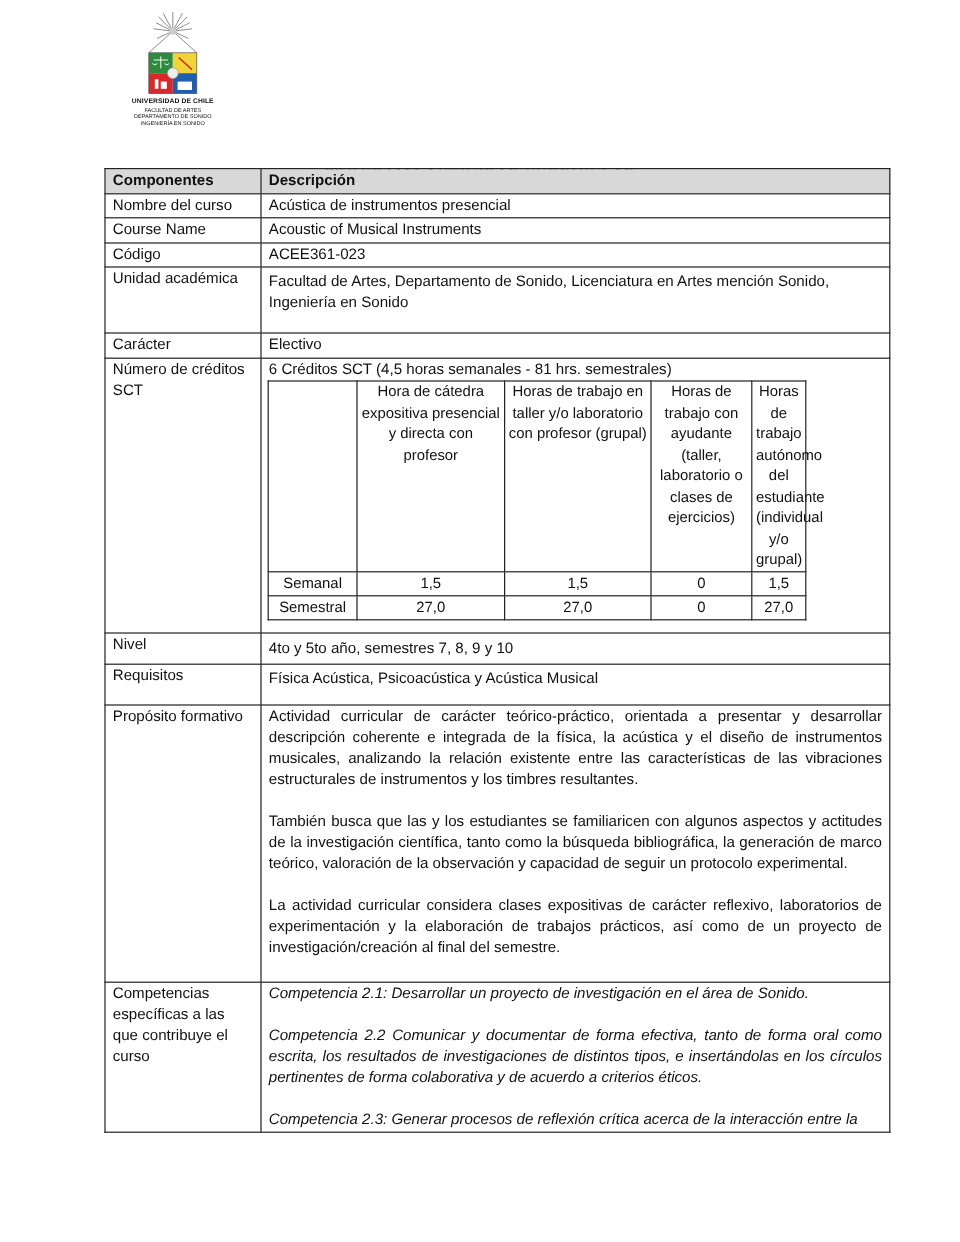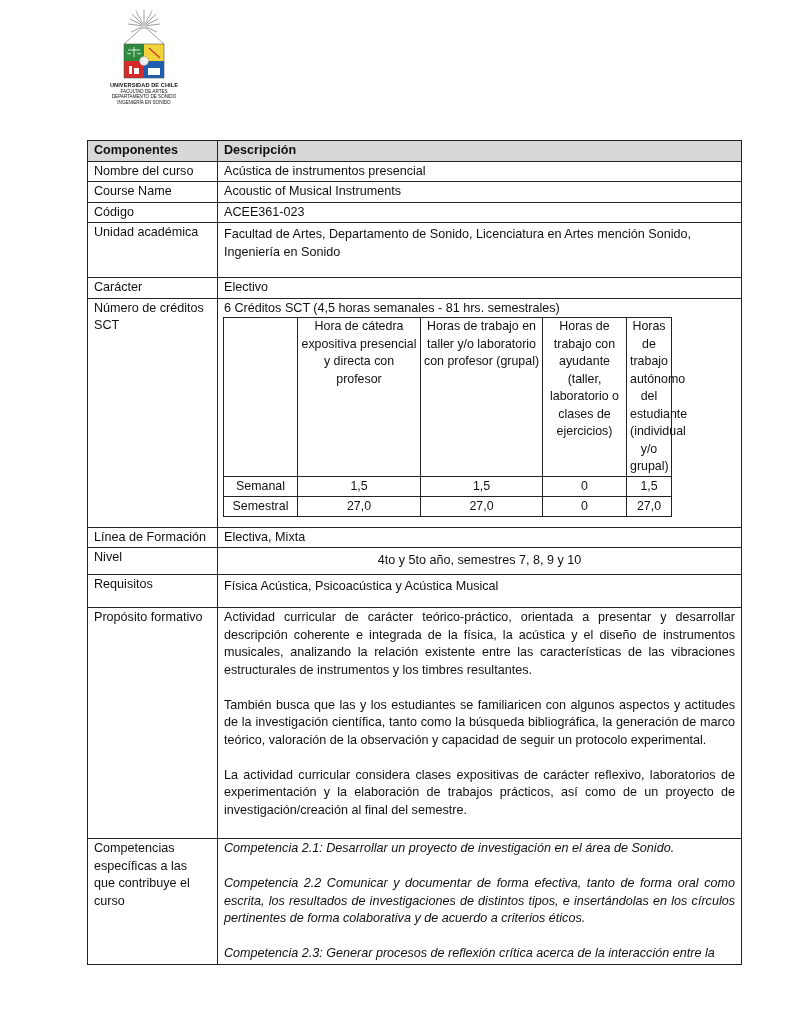--- a/index.html
+++ b/index.html
@@ -160,26 +160,22 @@
           <td>27,0</td>
           <td>27,0</td>
           <td>0</td>
           <td>27,0</td>
         </tr>
       </tbody>
           </table>
     </td>
   </tr>
   <tr>
-    <td>Línea de Formación</td>
-    <td style="vertical-align:middle;">Electiva, Mixta</td>
-  </tr>
-  <tr>
     <td>Nivel</td>
-    <td style="padding-top:4px;padding-bottom:4px;text-align:center;">4to y 5to año, semestres 7, 8, 9 y 10</td>
+    <td style="padding-top:4px;padding-bottom:4px;">4to y 5to año, semestres 7, 8, 9 y 10</td>
   </tr>
   <tr>
     <td>Requisitos</td>
     <td style="padding-top:3px;padding-bottom:12px;">Física Acústica, Psicoacústica y Acústica Musical</td>
   </tr>
   <tr>
     <td>Propósito formativo</td>
     <td class="just" style="padding-bottom:19px;">
       <p class="par">Actividad curricular de carácter teórico-práctico, orientada a presentar y desarrollar descripción coherente e integrada de la física, la acústica y el diseño de instrumentos musicales, analizando la relación existente entre las características de las vibraciones estructurales de instrumentos y los timbres resultantes.</p>
       <p class="par">También busca que las y los estudiantes se familiaricen con algunos aspectos y actitudes de la investigación científica, tanto como la búsqueda bibliográfica, la generación de marco teórico, valoración de la observación y capacidad de seguir un protocolo experimental.</p>

